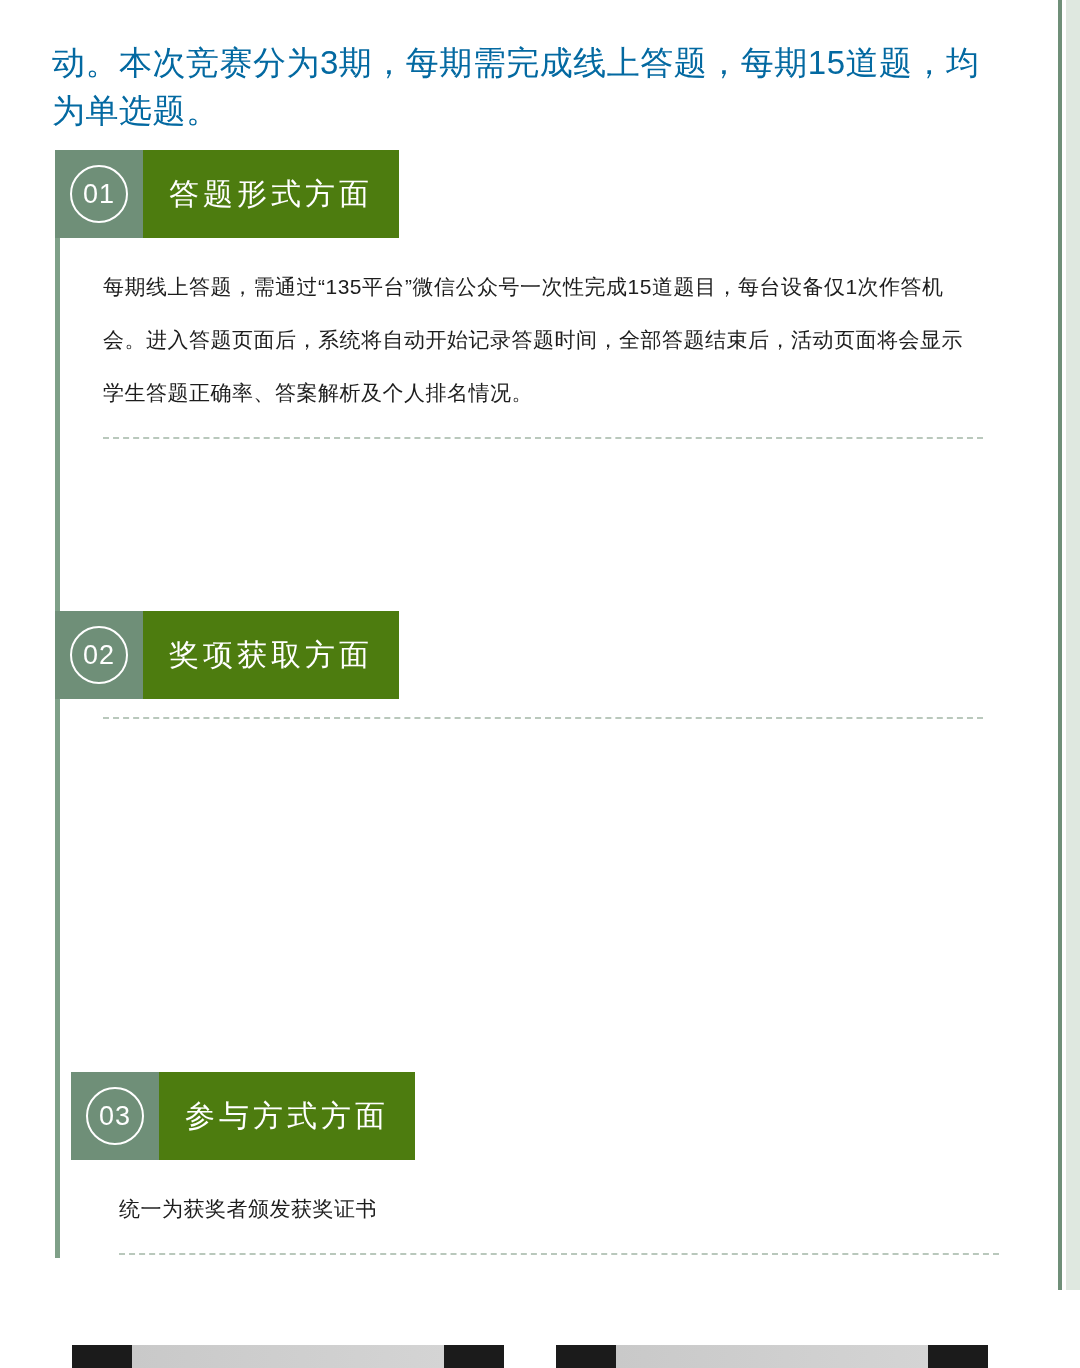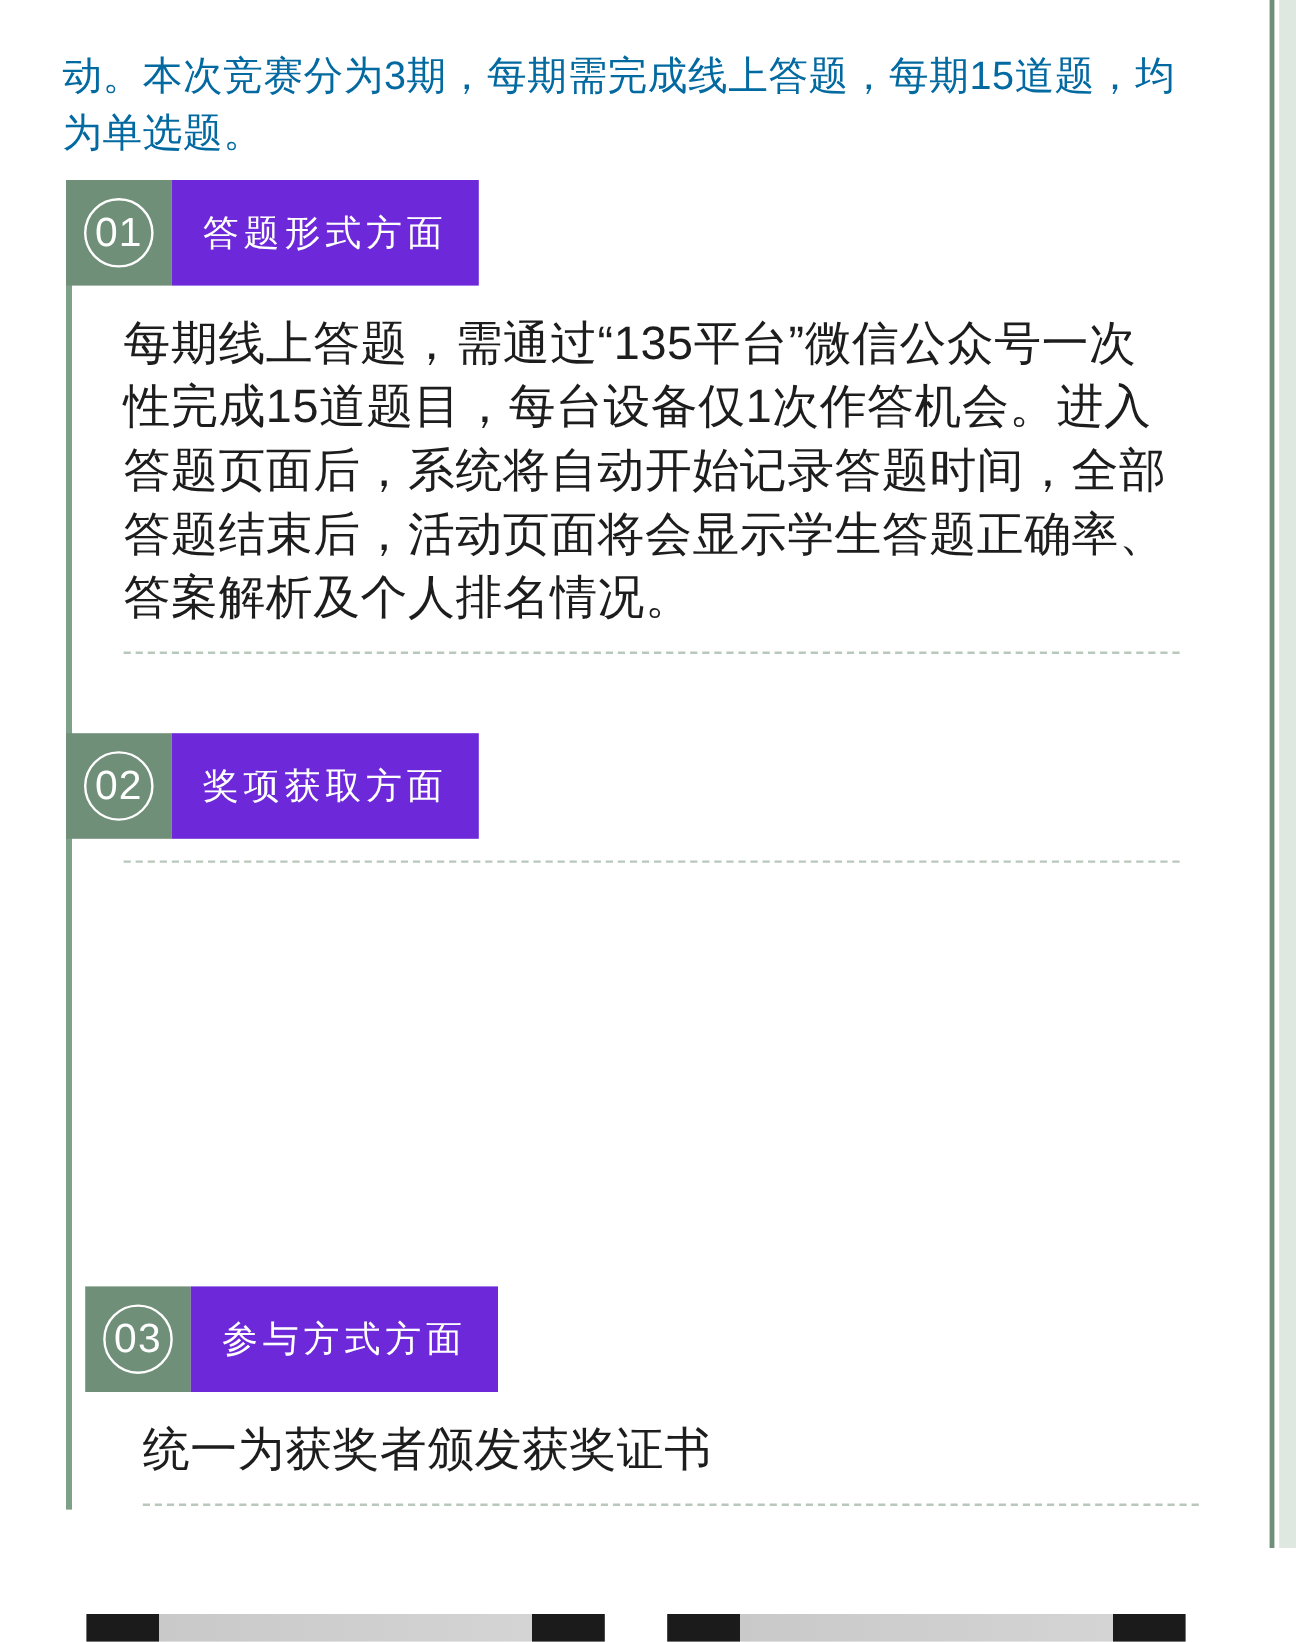--- a/index.html
+++ b/index.html
@@ -90,47 +90,47 @@
     display: flex;
     align-items: center;
     justify-content: center;
   }
   .num-circle {
     width: 54px;
     height: 54px;
     border-radius: 50%;
     border: 2px solid #ffffff;
     color: #ffffff;
-    font-size: 34px;
+    font-size: 27px;
     display: flex;
     align-items: center;
     justify-content: center;
     letter-spacing: 1px;
   }
   .title-tab {
     position: absolute;
     left: 88px;
     top: 0;
     height: 88px;
     min-width: 248px;
-    background: #6d28d9;
+    background: #4d7c0f;
     color: #ffffff;
     font-size: 30px;
     letter-spacing: 4px;
     display: flex;
     align-items: center;
     padding: 0 26px;
     box-sizing: border-box;
   }
 
   .sec-body {
     margin-left: 48px;
     padding-top: 22px;
     width: 880px;
-    font-size: 39px;
+    font-size: 21px;
     line-height: 53px;
     color: #1d1d1d;
     letter-spacing: 0.5px;
   }
   .divider {
     margin-left: 48px;
     margin-top: 18px;
     width: 880px;
     border-top: 2px dashed #b9c8bc;
     height: 0;

